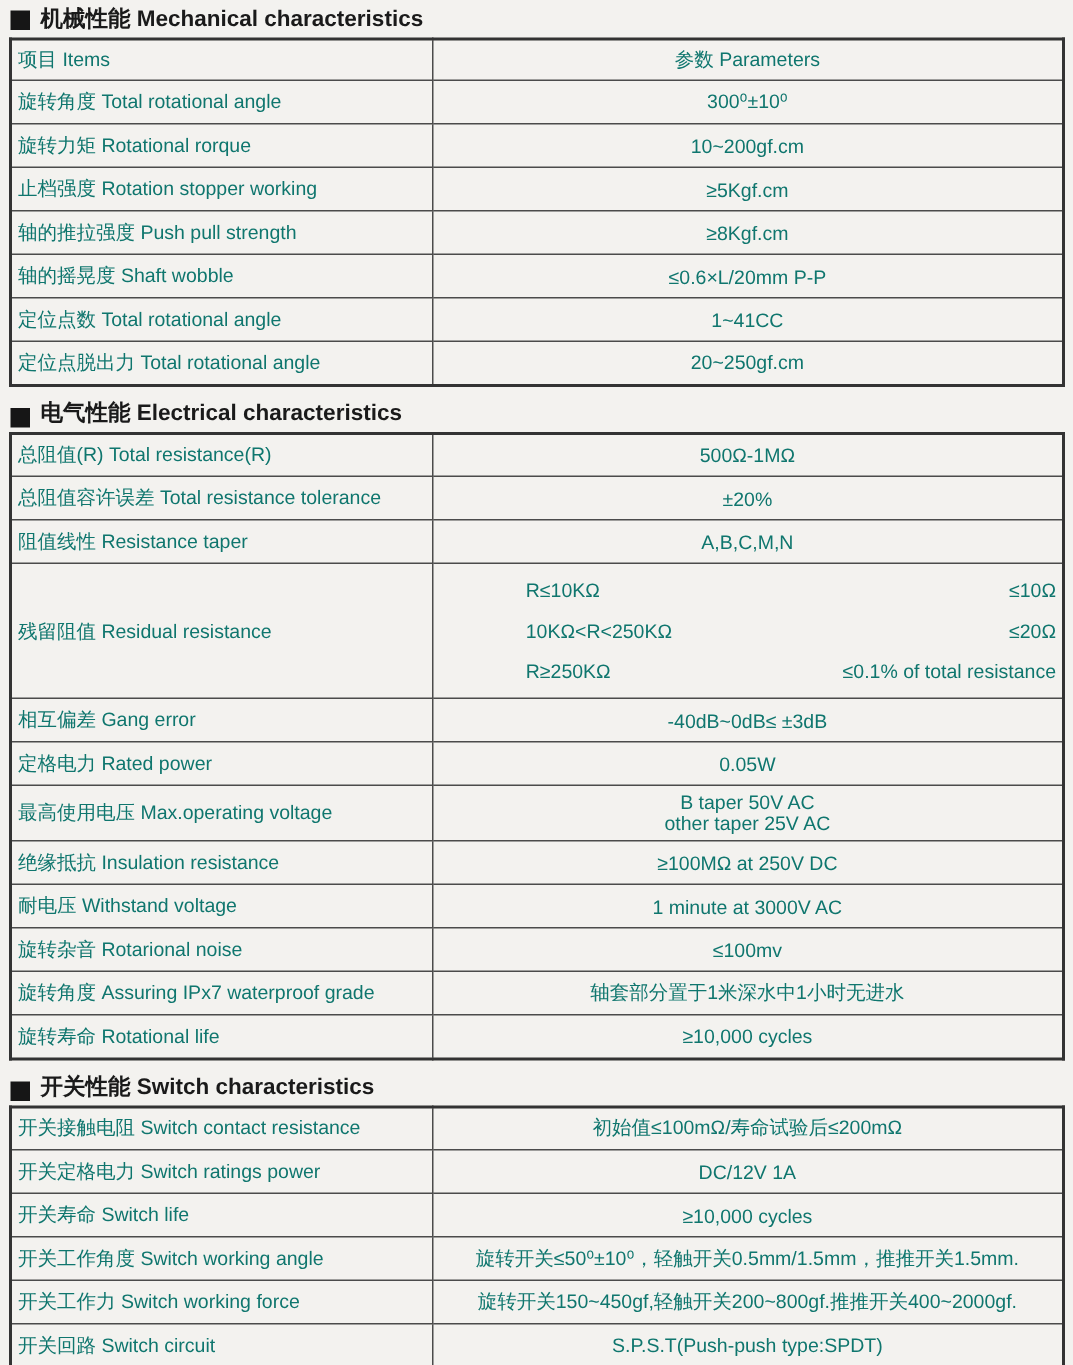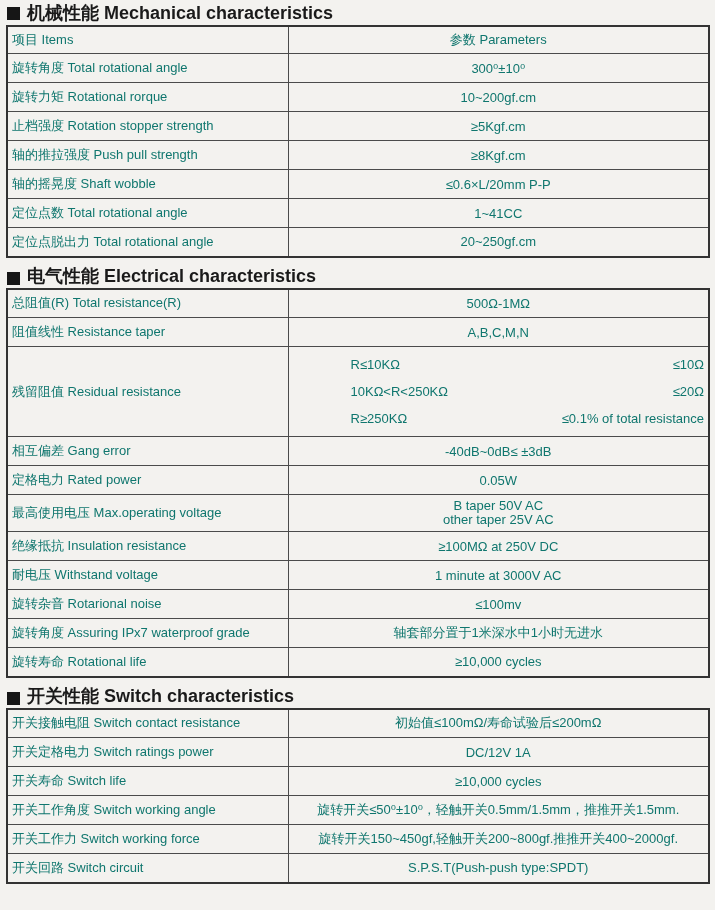--- a/index.html
+++ b/index.html
@@ -6,21 +6,21 @@
   body{
     width:715px;height:910px;
     background:#f3f2ef;
     font-family:"Liberation Sans","DejaVu Sans",sans-serif;
     color:#262626;
     -webkit-font-smoothing:antialiased;
   }
   .page{padding:2px 5px 0 6px;}
   .sec-title{
     display:flex;align-items:center;gap:7px;
-    font-size:18px;font-weight:bold;color:#1a1a1a;
+    font-size:15px;font-weight:bold;color:#1a1a1a;
     margin:2px 0 3px 1px;height:18px;line-height:18px;
   }
   .sec-title.later{margin-top:9px;align-items:flex-end;}
   .sq{width:13px;height:13px;background:#161616;flex:0 0 auto;}
   table.spec{
     width:704px;border-collapse:collapse;table-layout:fixed;
     border:2px solid #333333;
   }
   table.spec td{
     border:1px solid #4b4b4b;
@@ -61,21 +61,21 @@
     </tr>
     <tr class="row">
       <td class="label">旋转角度 Total rotational angle</td>
       <td class="value">300⁰±10⁰</td>
     </tr>
     <tr class="row">
       <td class="label">旋转力矩 Rotational rorque</td>
       <td class="value">10~200gf.cm</td>
     </tr>
     <tr class="row">
-      <td class="label">止档强度 Rotation stopper strength</td>
+      <td class="label">止档强度 Rotation stopper working</td>
       <td class="value">≥5Kgf.cm</td>
     </tr>
     <tr class="row">
       <td class="label">轴的推拉强度 Push pull strength</td>
       <td class="value">≥8Kgf.cm</td>
     </tr>
     <tr class="row">
       <td class="label">轴的摇晃度 Shaft wobble</td>
       <td class="value">≤0.6×L/20mm P-P</td>
     </tr>
@@ -96,20 +96,24 @@
   </div>
   <table class="spec">
     <colgroup>
         <col class="c1">
         <col>
       </colgroup>
     <tbody>
         <tr class="row">
       <td class="label">总阻值(R) Total resistance(R)</td>
       <td class="value">500Ω-1MΩ</td>
+    </tr>
+    <tr class="row">
+      <td class="label">总阻值容许误差 Total resistance tolerance</td>
+      <td class="value">±20%</td>
     </tr>
     <tr class="row">
       <td class="label">阻值线性 Resistance taper</td>
       <td class="value">A,B,C,M,N</td>
     </tr>
     <tr class="tall">
       <td class="label">残留阻值 Residual resistance</td>
       <td class="value res-cell">
         <div class="res-line">
           <span class="cond">R≤10KΩ</span>

